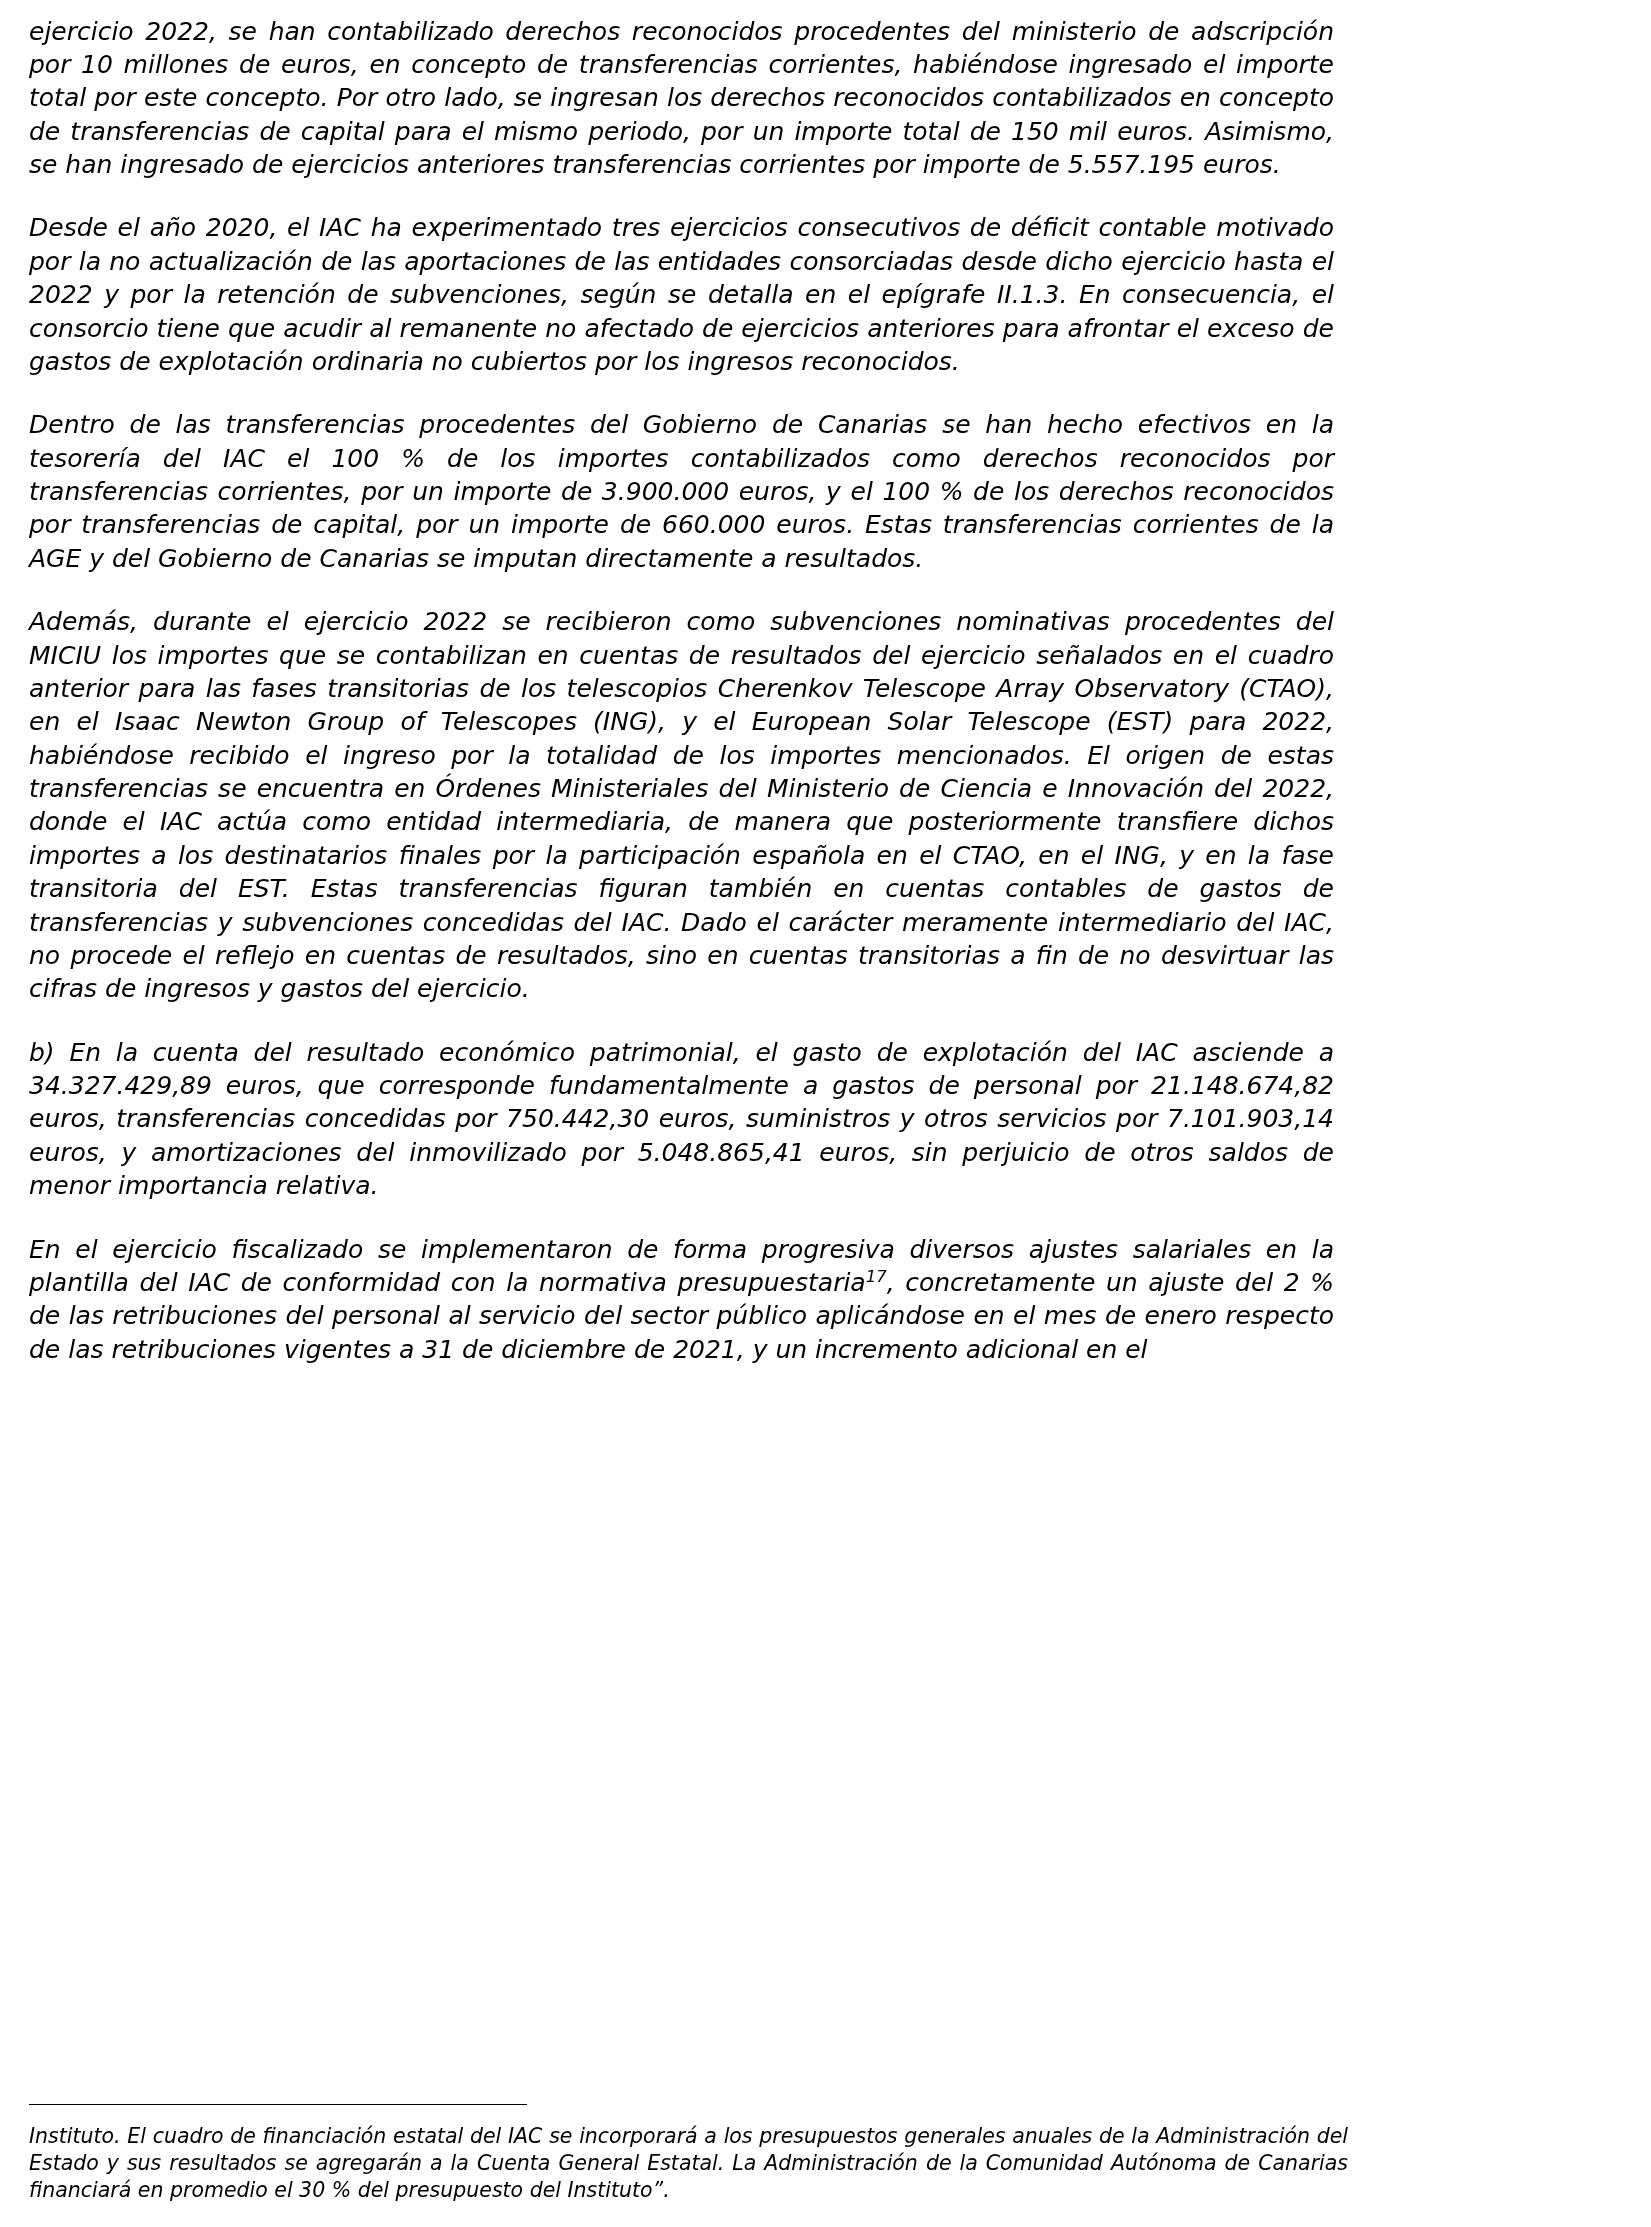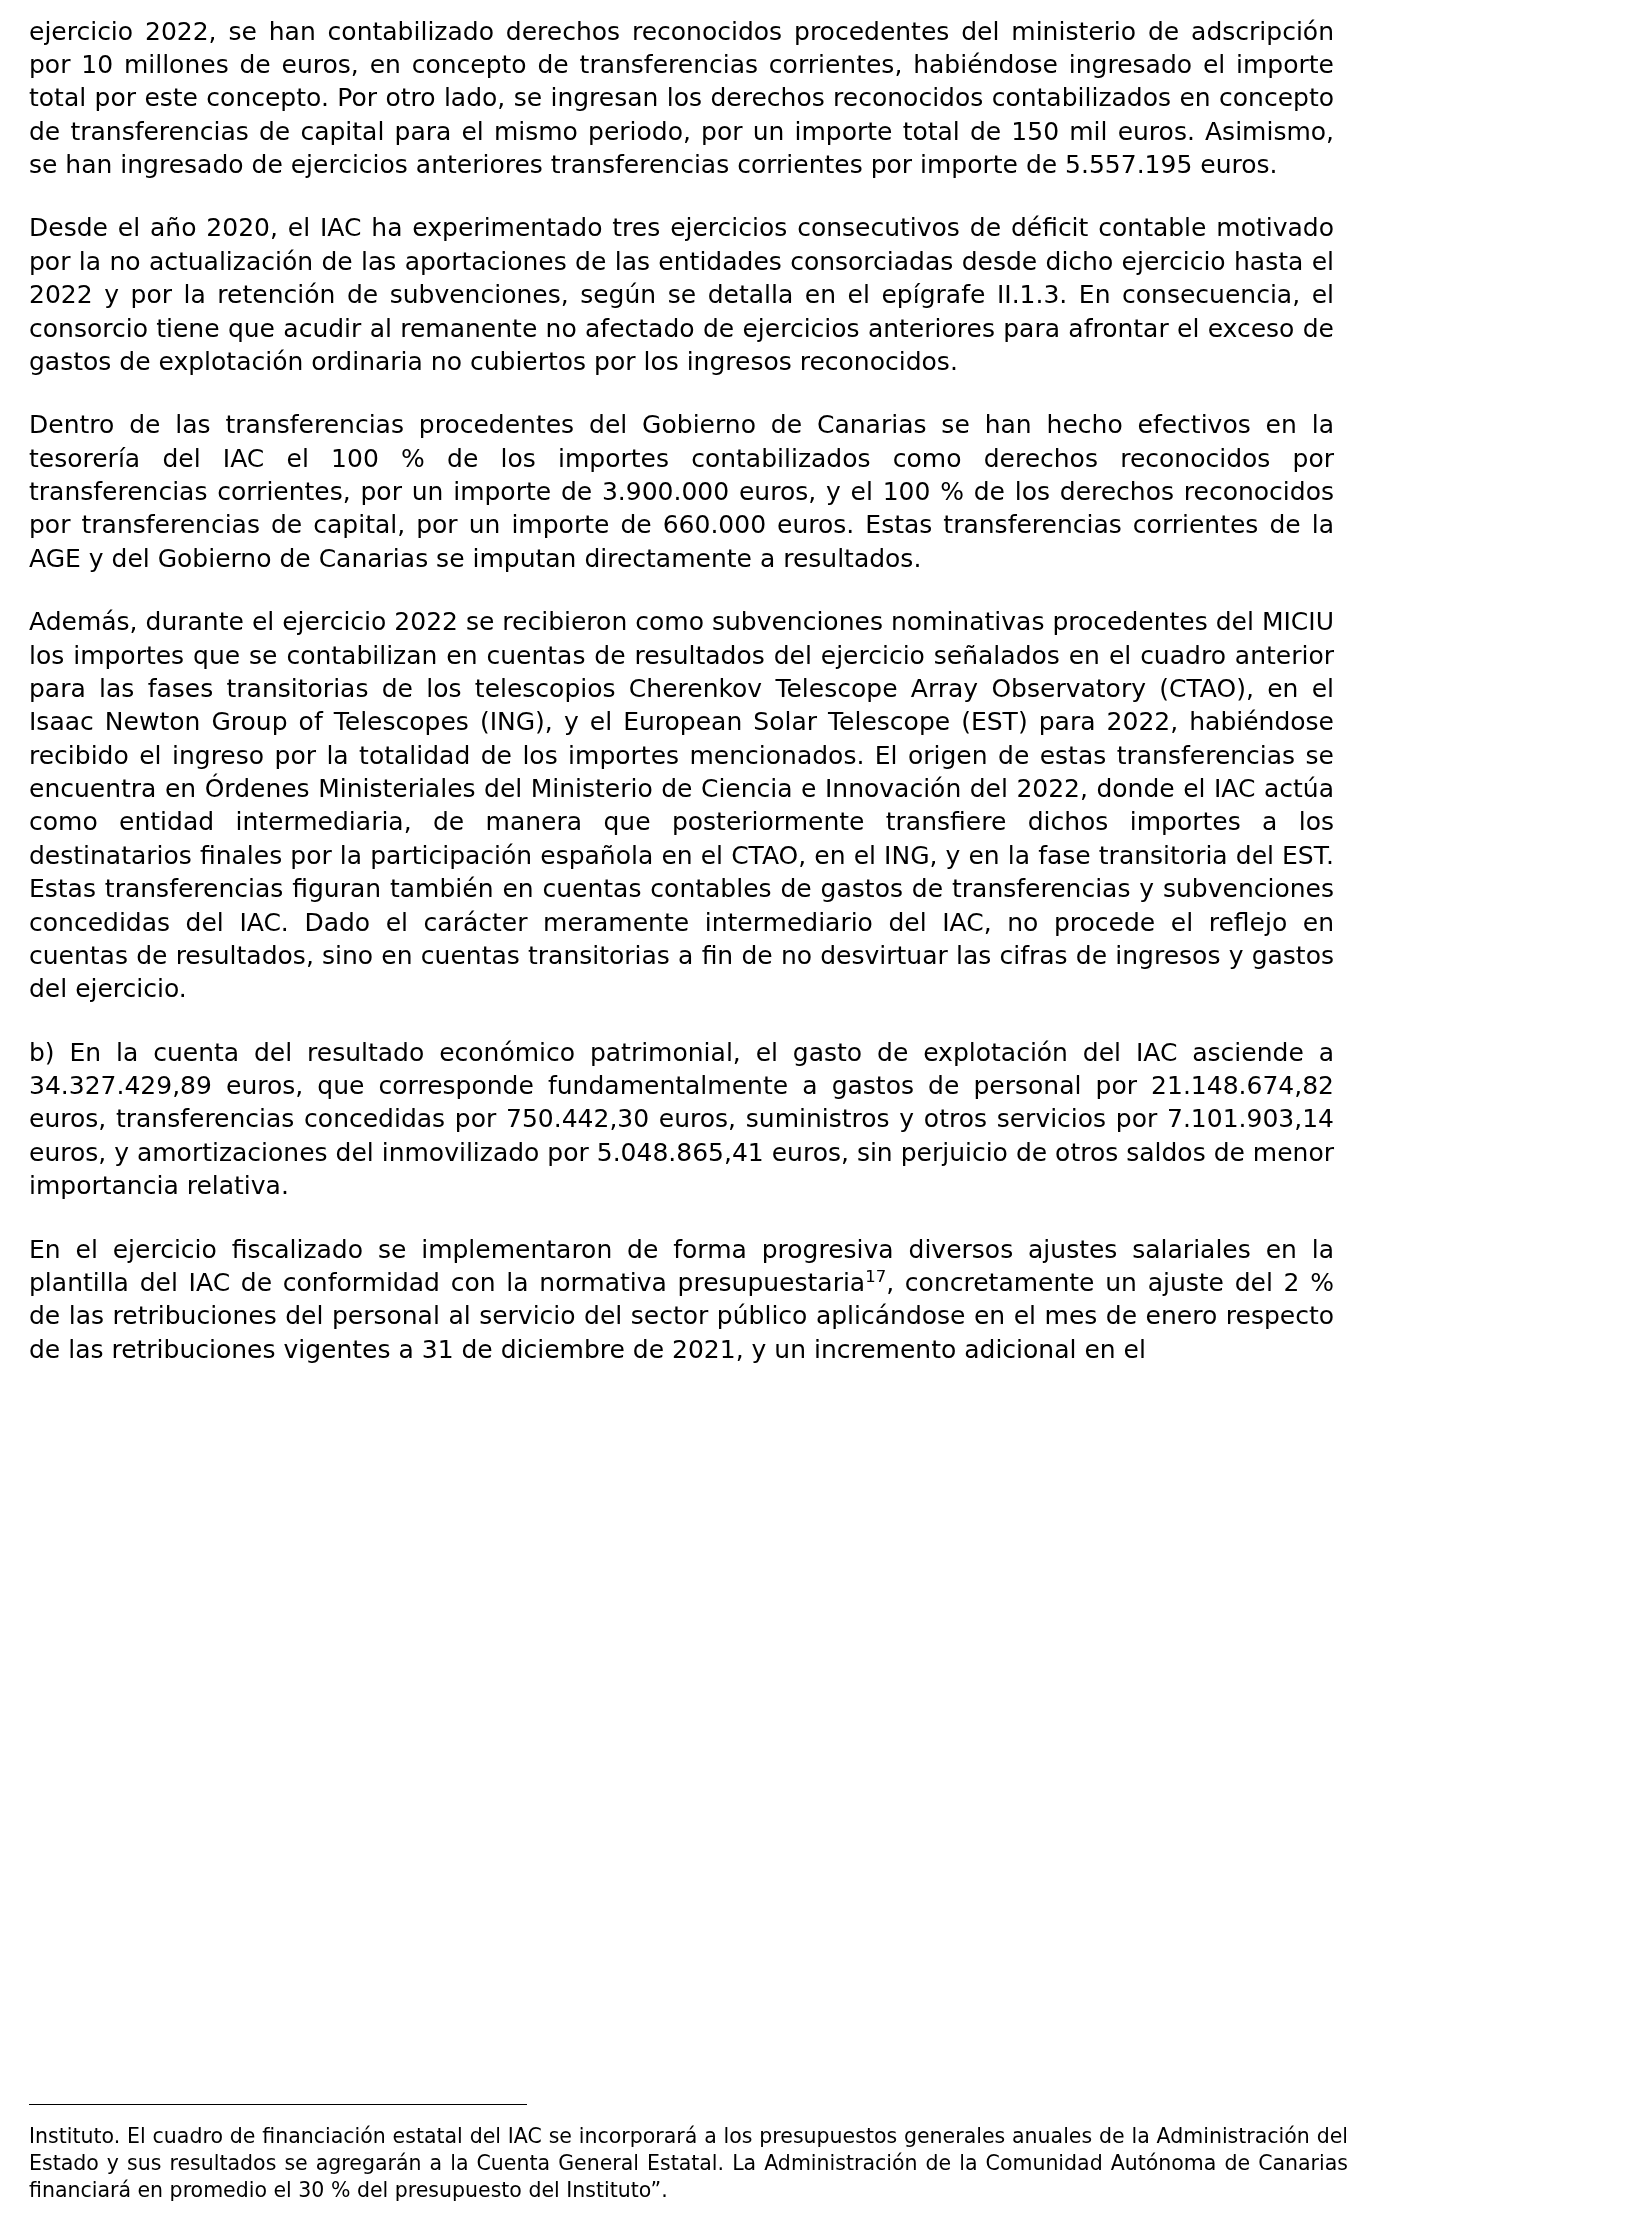--- a/index.html
+++ b/index.html
@@ -13,20 +13,21 @@
     font-family: "DejaVu Sans", sans-serif;
     color: #000000;
     -webkit-font-smoothing: antialiased;
   }
   .page {
     position: relative;
     width: 1368px;
     height: 2227px;
     box-sizing: border-box;
     padding: 14.5px 34px 0 29px;
+    font-style: italic;
   }
   .body-text {
     font-size: 25px;
     line-height: 1.335;
     text-align: justify;
     text-justify: inter-word;
     hyphens: none;
     margin: 0 0 30px 0;
   }
   .body-text:last-of-type {

